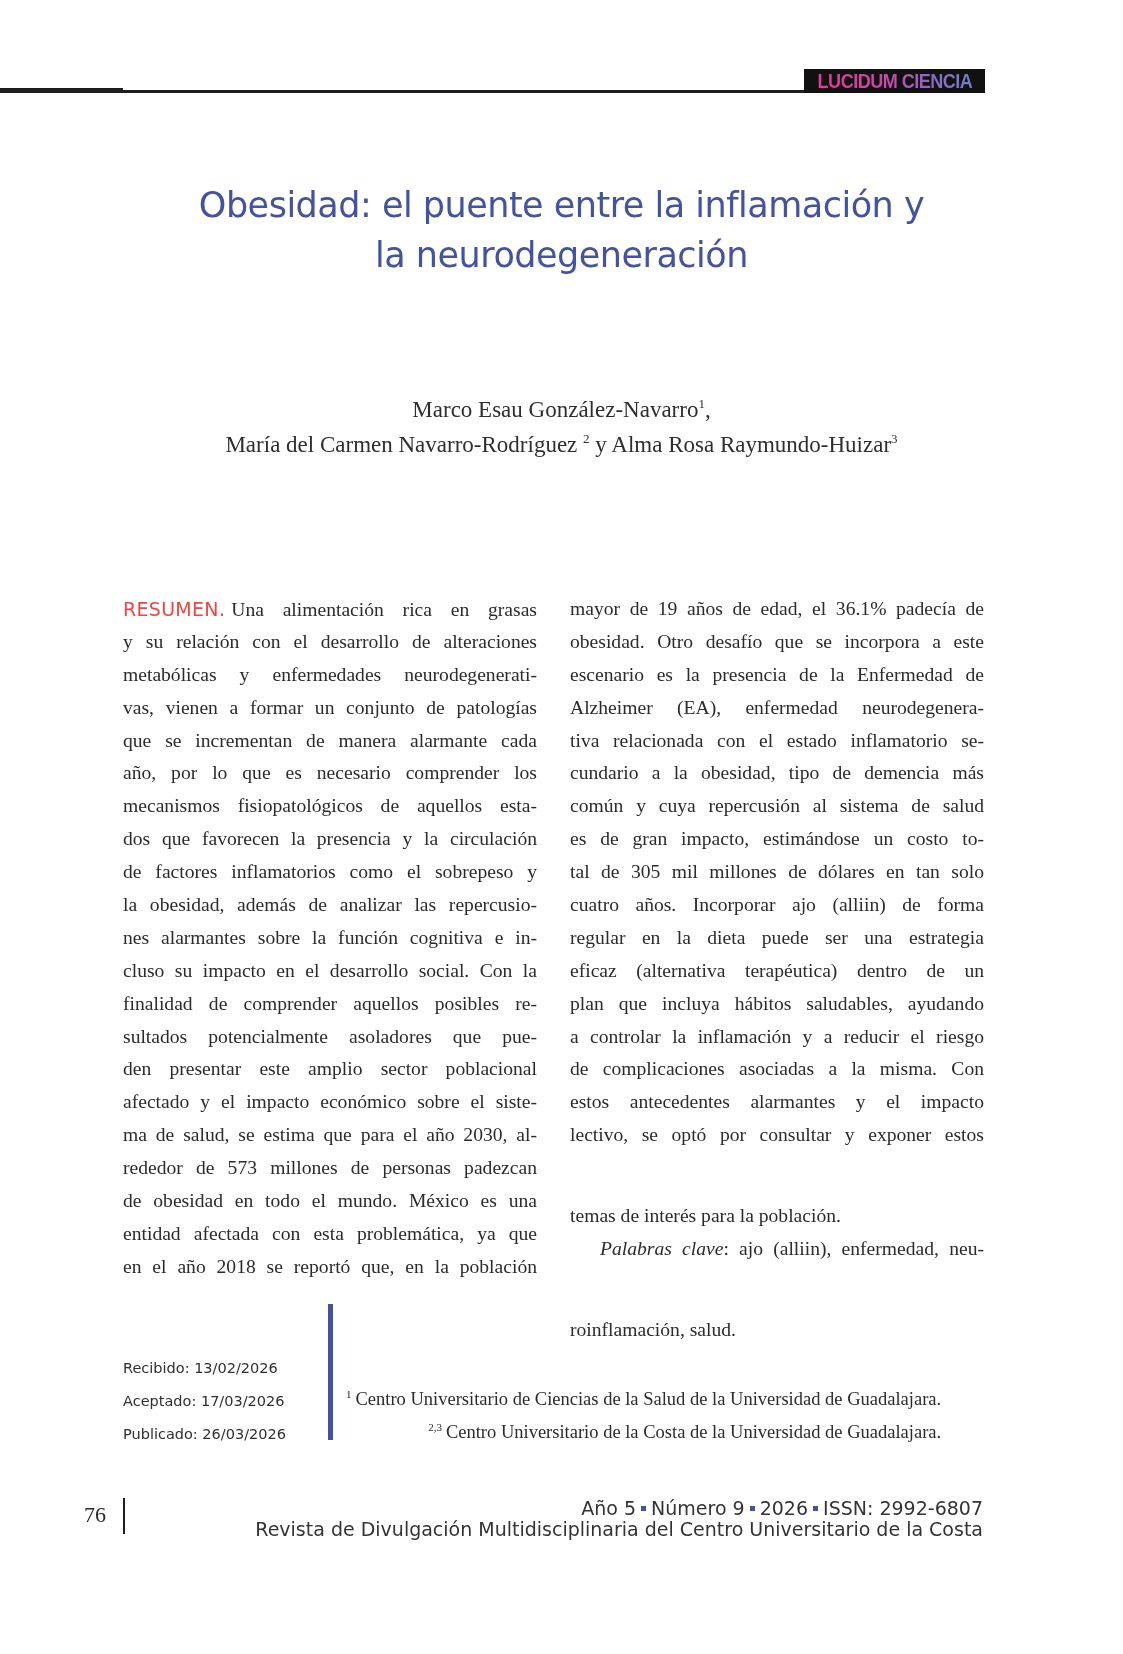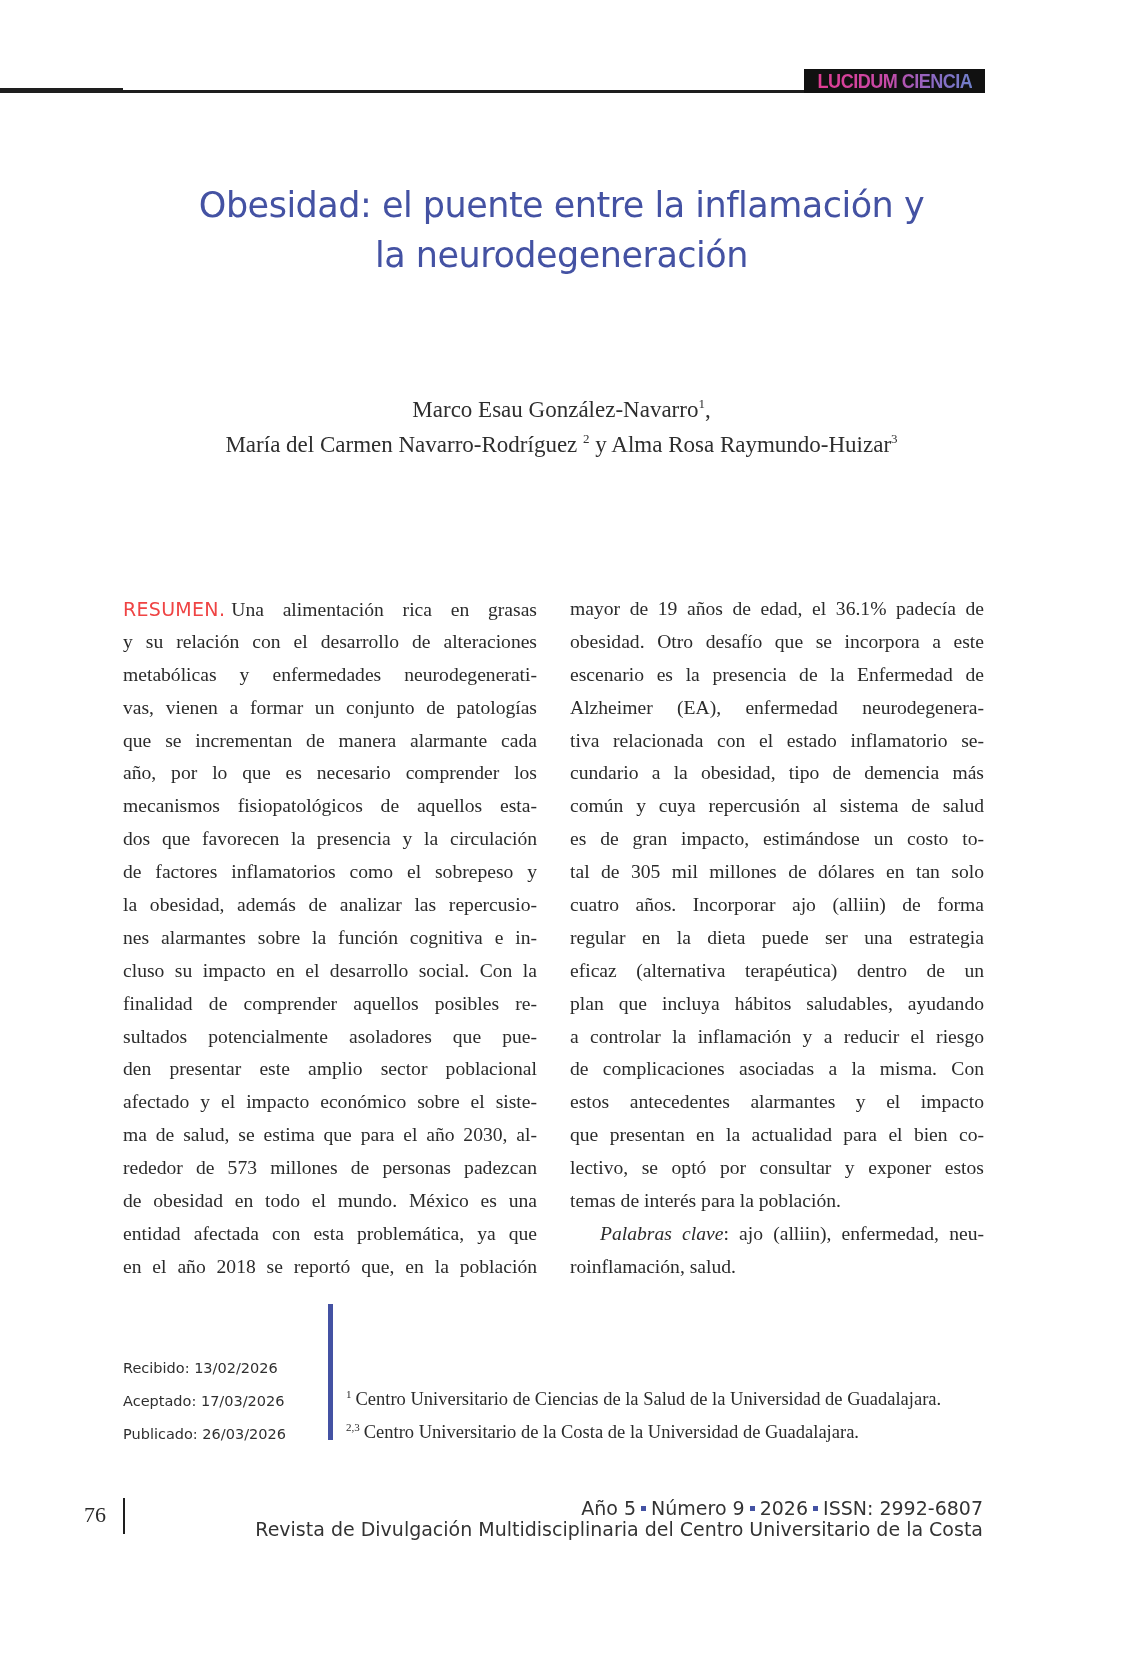--- a/index.html
+++ b/index.html
@@ -41,40 +41,40 @@
 
   
   .col {
     top:593px; width:414px;
     font-family:"Liberation Serif", serif; font-size:19.6px; line-height:32.9px;
     color:#2b2b2b; text-align:justify;
   }
   .col-left { left:123px; }
   .col-right { left:570px; }
   .col .ln { display:block; white-space:nowrap; text-align-last:justify; height:32.9px; }
-  .col .ln.last { text-align-last:left; }
+  .col .ln.last { text-align-last:left;margin-top:48px; }
   .resumen-label {
     font-family:"DejaVu Sans", sans-serif; color:#ef4444; font-size:19px; letter-spacing:0.3px;
     margin-right:6px;
   }
   .kw-label { font-style:italic; }
   .indent { padding-left:30px; }
 
   
   .dates {
     left:123px; top:1352px; font-family:"DejaVu Sans", sans-serif; font-size:14.5px;
     line-height:33px; color:#2f2f2f;
   }
   .dates span { display:block; }
   .blue-bar { left:328px; top:1304px; width:5px; height:136px; background:#4452a3; }
   .affil {
     left:346px; top:1383px; font-family:"Liberation Serif", serif; font-size:18.5px;
     line-height:33px; color:#2b2b2b; white-space:nowrap;
   }
-  .affil span.row { display:block; }
+  .affil span.row { display:block;text-align:right; }
   .affil sup { font-size:11px; vertical-align:super; line-height:0; margin-right:4px; }
 
   
   .page-num {
     left:84px; top:1502px; font-family:"Liberation Serif", serif; font-size:22px; color:#2b2b2b;
   }
   .page-rule { left:123px; top:1498px; width:2px; height:36px; background:#1e1e1e; }
   .footer-right {
     right:140px; top:1498px; text-align:right; font-family:"DejaVu Sans", sans-serif;
     font-size:19px; line-height:21px; color:#333;
@@ -135,21 +135,20 @@
   <span class="ln">común y cuya repercusión al sistema de salud</span>
   <span class="ln">es de gran impacto, estimándose un costo to-</span>
   <span class="ln">tal de 305 mil millones de dólares en tan solo</span>
   <span class="ln">cuatro años. Incorporar ajo (alliin) de forma</span>
   <span class="ln">regular en la dieta puede ser una estrategia</span>
   <span class="ln">eficaz (alternativa terapéutica) dentro de un</span>
   <span class="ln">plan que incluya hábitos saludables, ayudando</span>
   <span class="ln">a controlar la inflamación y a reducir el riesgo</span>
   <span class="ln">de complicaciones asociadas a la misma. Con</span>
   <span class="ln">estos antecedentes alarmantes y el impacto</span>
-  <span class="ln">que presentan en la actualidad para el bien co-</span>
   <span class="ln">lectivo, se optó por consultar y exponer estos</span>
   <span class="ln last">temas de interés para la población.</span>
   <span class="ln indent"><span class="kw-label">Palabras clave</span><span>: ajo (alliin), enfermedad, neu-</span></span>
   <span class="ln last">roinflamación, salud.</span>
 </div>
 
 <div class="abs dates">
   <span>Recibido: 13/02/2026</span>
   <span>Aceptado: 17/03/2026</span>
   <span>Publicado: 26/03/2026</span>

